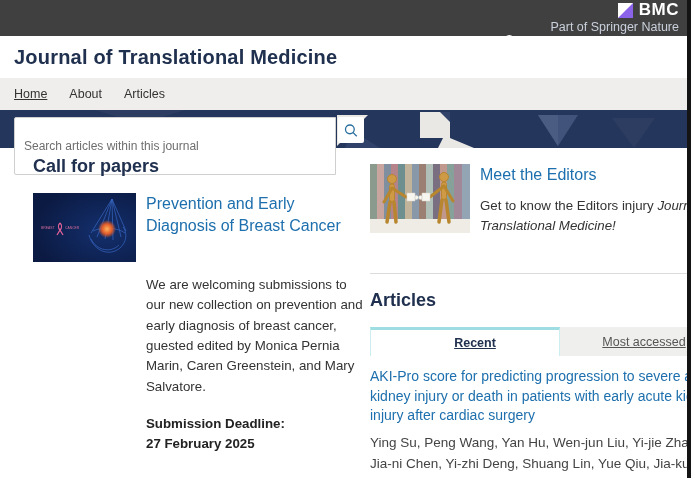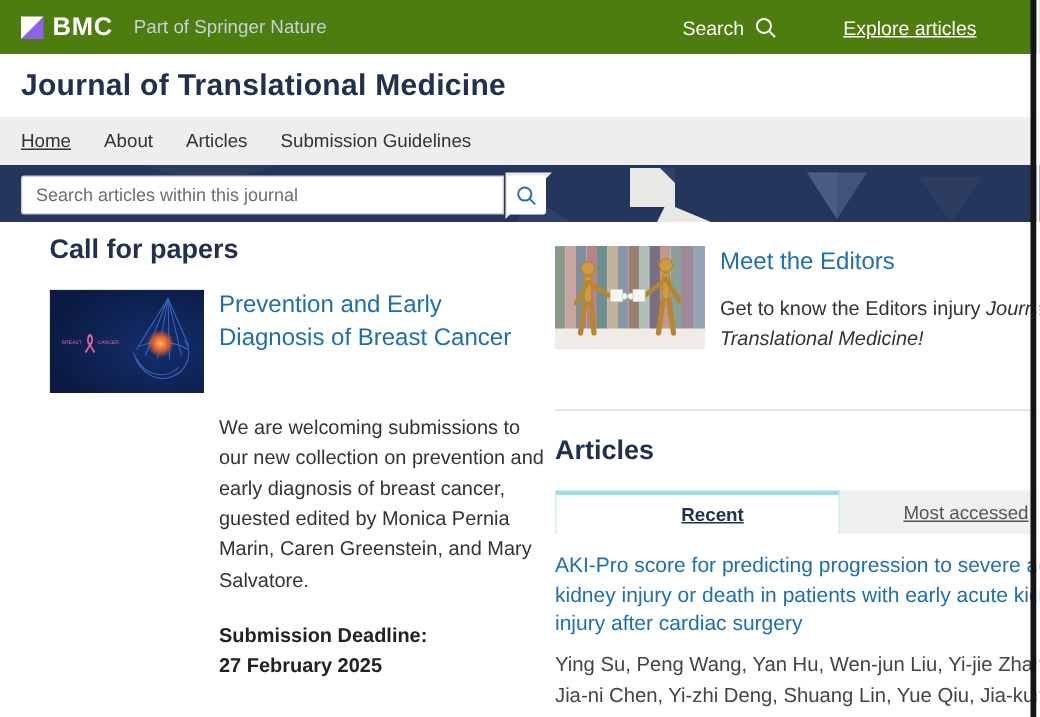--- a/index.html
+++ b/index.html
@@ -5,22 +5,22 @@
   html,body{margin:0;padding:0;}
   body{
     width:693px;height:478px;overflow:hidden;position:relative;
     background:#ffffff;font-family:"Liberation Sans",sans-serif;
     -webkit-font-smoothing:antialiased;
   }
   .page{width:735px;position:relative;}
 
   
   .top-bar{
-    height:36px;background:#4d7c0f;display:flex;align-items:center;
-    padding:0 14px;width:693px;box-sizing:border-box;
+    height:36px;background:#404040;display:flex;align-items:flex-end;
+    padding:0 14px;width:693px;box-sizing:border-box;flex-direction:column;
   }
   .brand{display:flex;align-items:center;gap:6px;cursor:pointer;}
   .logo-sq{
     width:15px;height:15px;display:inline-block;
     background:linear-gradient(135deg,#ffffff 49%,#8a63e8 51%);
   }
   .logo-text{color:#fff;font-weight:bold;font-size:17px;letter-spacing:.5px;}
   .tagline{color:#c9cfdb;font-size:12.5px;margin-left:14px;}
   .top-right{margin-left:auto;display:flex;align-items:center;gap:44px;padding-right:28px;}
   .search-link{color:#fff;font-size:13px;display:flex;align-items:center;gap:7px;cursor:pointer;}
@@ -37,21 +37,21 @@
   }
   .journal-nav a{color:#333;text-decoration:none;cursor:pointer;}
   .journal-nav a.active{text-decoration:underline;}
 
   
   .search-band{height:38px;background:#25365c;position:relative;width:735px;}
   .band-deco{position:absolute;top:0;left:0;}
   .band-search{position:absolute;top:7px;left:14px;display:flex;}
   .band-input{
     width:302px;height:24px;border:1px solid #cfcfcf;border-radius:2px 0 0 2px;
-    font-size:12px;padding:0 9px;color:#333;outline:none;
+    font-size:12px;padding:16px 9px;color:#333;outline:none;
     font-family:"Liberation Sans",sans-serif;
   }
   .band-input::placeholder{color:#6e6e6e;}
   .band-btn{
     width:26px;height:26px;background:#fff;border:none;margin-left:2px;
     border-radius:2px;display:flex;align-items:center;justify-content:center;cursor:pointer;
   }
 
   
   .left-col{position:absolute;left:14px;top:140px;width:334px;margin-left:19px;}
@@ -120,21 +120,20 @@
   </header>
 
   <div class="title-bar">
     <h1>Journal of Translational Medicine</h1>
   </div>
 
   <nav class="journal-nav">
     <a class="active">Home</a>
     <a>About</a>
     <a>Articles</a>
-    <a>Submission Guidelines</a>
   </nav>
 
   <div class="search-band">
     <svg class="band-deco" width="735" height="38" viewBox="0 0 735 38">
       <polygon points="95,0 185,0 140,14" fill="#2c3d61"></polygon>
       <polygon points="337,5 368,5 337,36" fill="#e9e8e4"></polygon>
       <polygon points="352,20 380,38 345,38" fill="#31426a"></polygon>
       <rect x="420" y="2" width="30" height="26" fill="#e9e8e4"></rect>
       <polygon points="450,14 450,28 474,38 438,38" fill="#e9e8e4"></polygon>
       <polygon points="440,2 450,2 450,12" fill="#31426a"></polygon>

